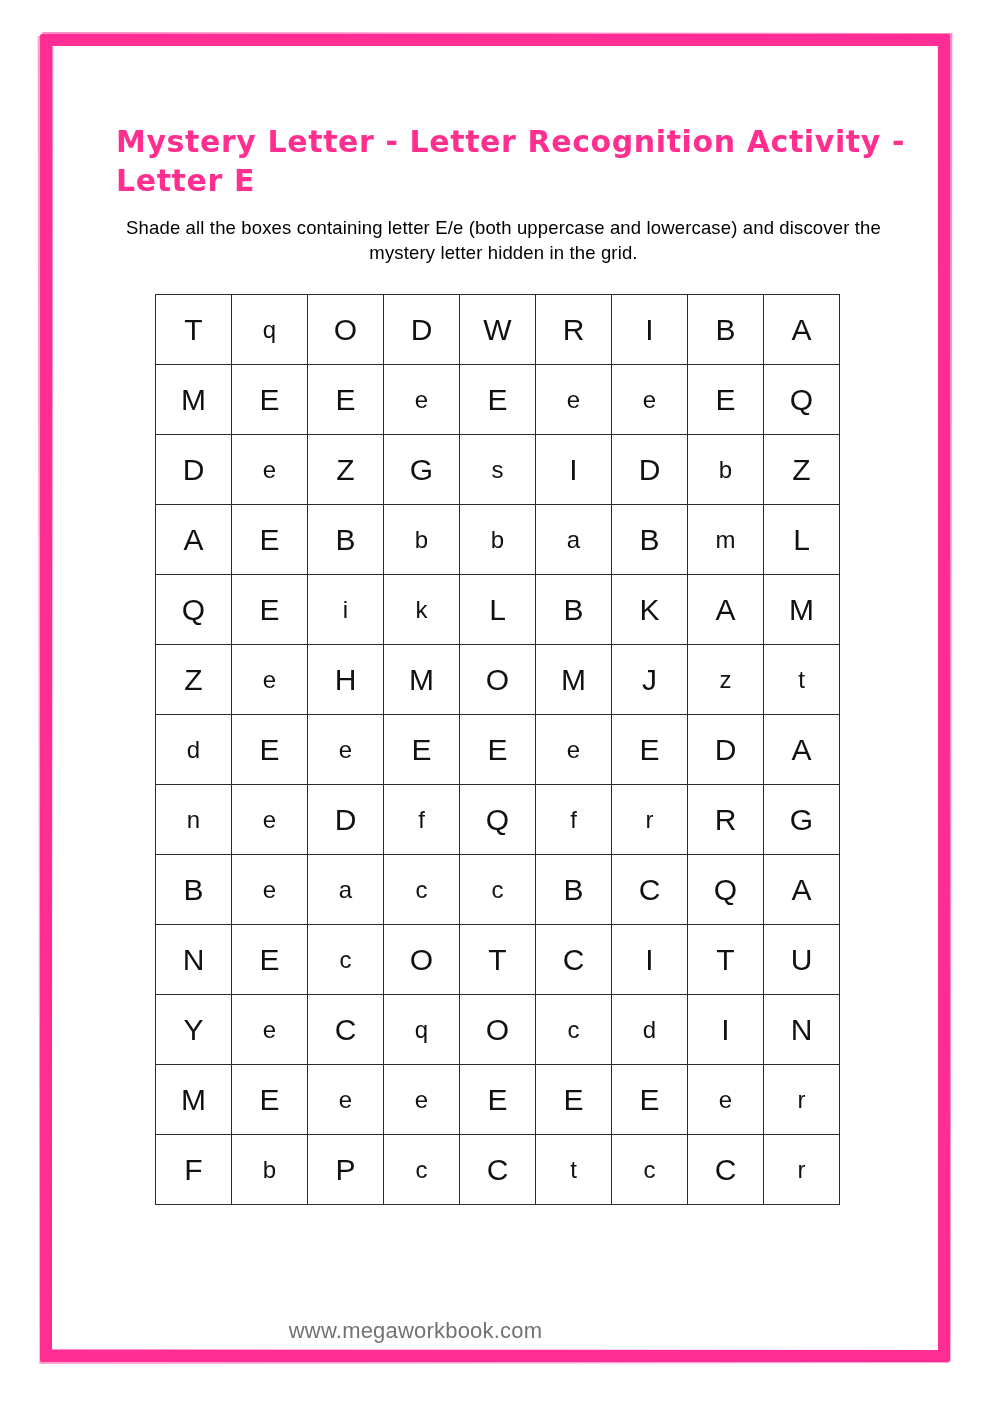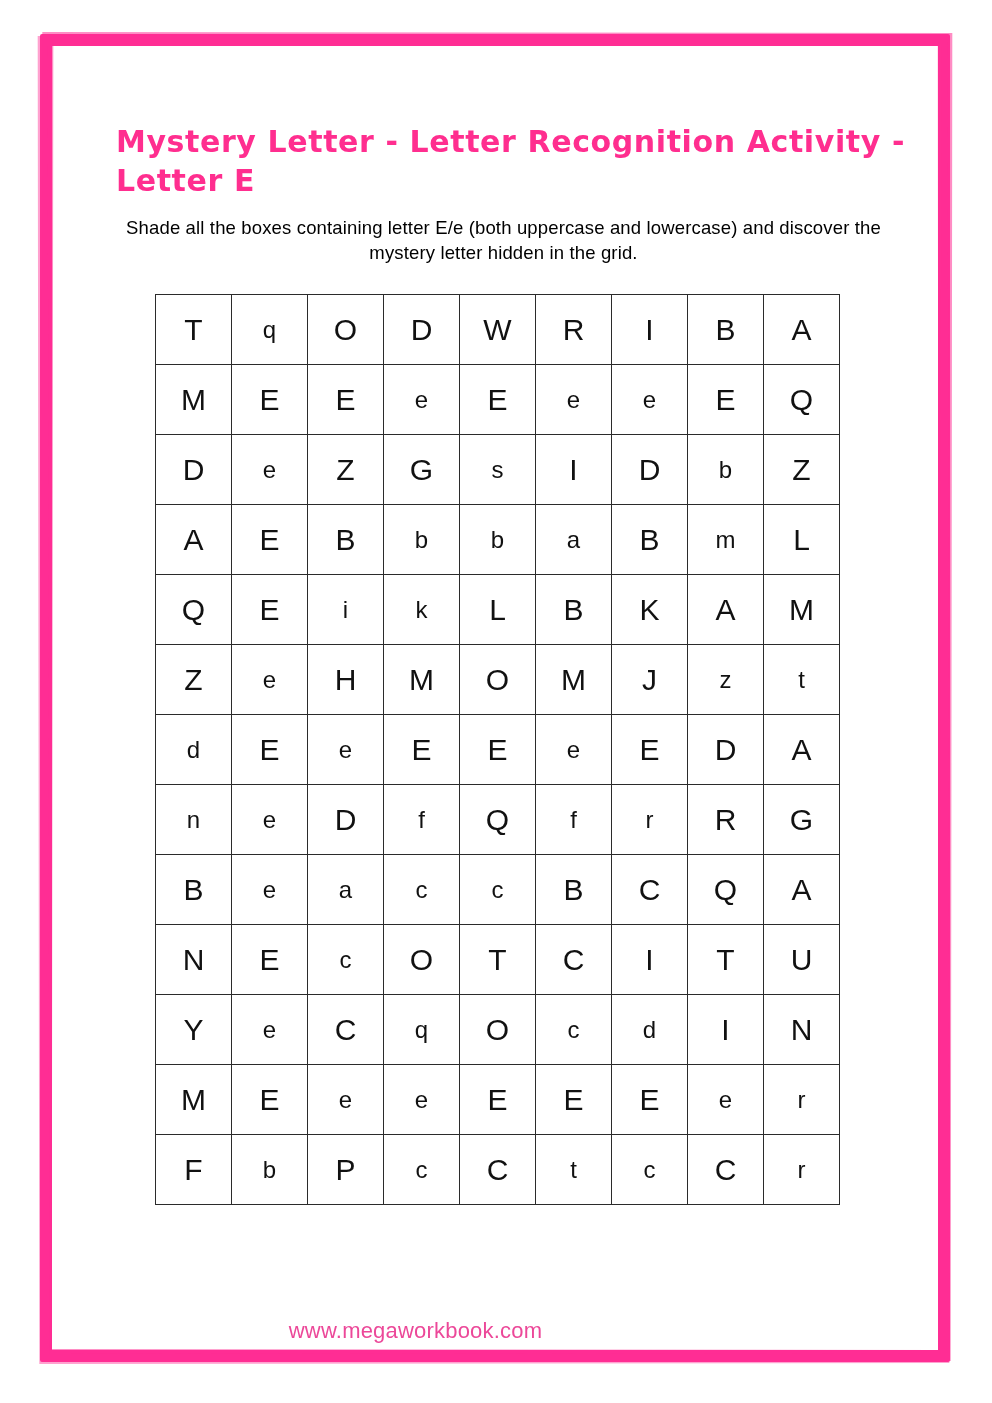--- a/index.html
+++ b/index.html
@@ -121,21 +121,21 @@
   }
 
   .footer {
     position: absolute;
     left: 0;
     top: 1318px;
     width: 831px;
     text-align: center;
     font-family: "Liberation Sans", sans-serif;
     font-size: 22px;
-    color: #ec4899;
+    color: #737373;
     letter-spacing: 0.2px;
   }
 </style>
 </head>
 <body>
 
 <div class="page">
 
   <div class="frame"></div>
 

